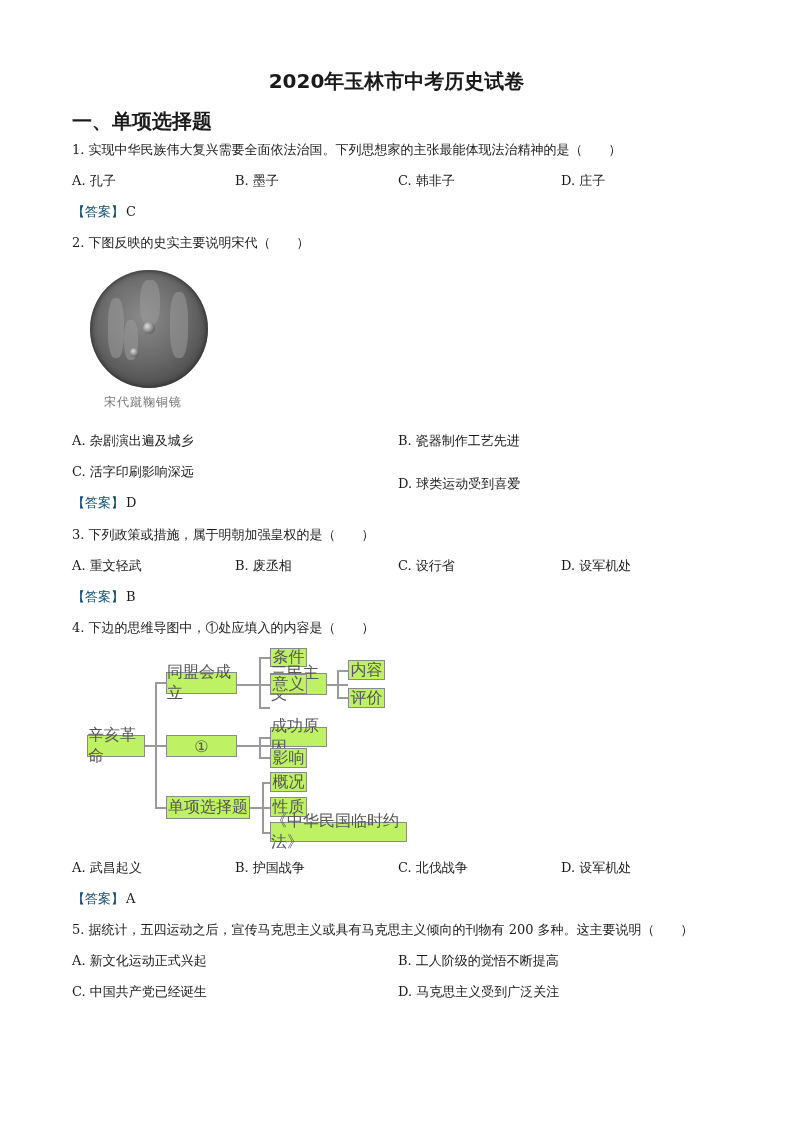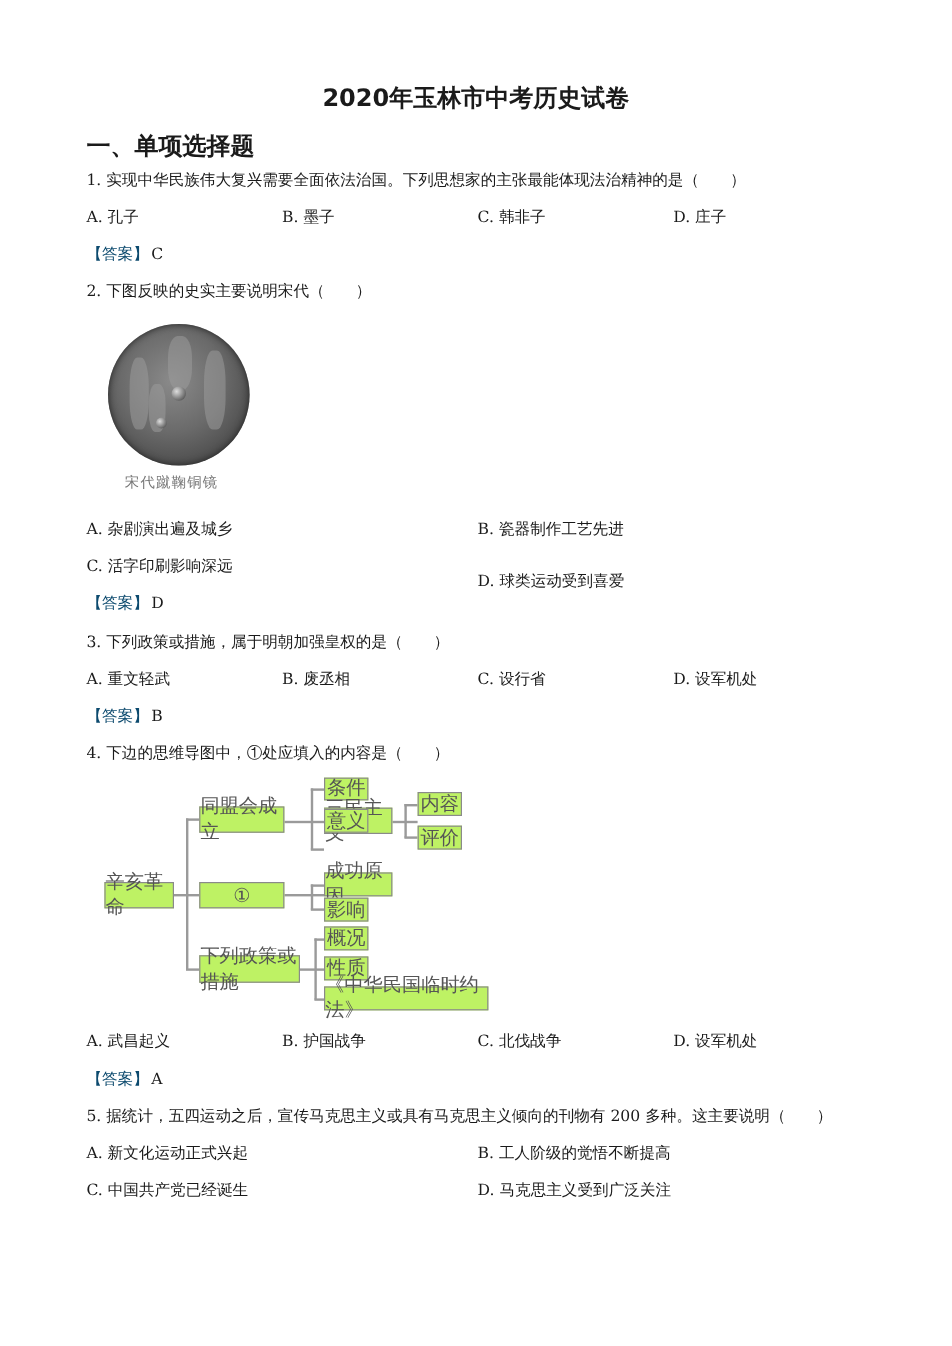--- a/index.html
+++ b/index.html
@@ -95,21 +95,21 @@
     <div class="mm-line" style="left:259px;top:757px;width:11px;height:1.5px"></div>
 
     <div class="mm-line" style="left:250px;top:807px;width:20px;height:1.5px"></div>
     <div class="mm-line" style="left:262px;top:782px;width:1.5px;height:51px"></div>
     <div class="mm-line" style="left:262px;top:782px;width:8px;height:1.5px"></div>
     <div class="mm-line" style="left:262px;top:832px;width:8px;height:1.5px"></div>
 
     <div class="mm-box" style="left:87px;top:735px;width:58px;height:22px">辛亥革命</div>
     <div class="mm-box" style="left:166px;top:672px;width:71px;height:22px">同盟会成立</div>
     <div class="mm-box" style="left:166px;top:735px;width:71px;height:22px">①</div>
-    <div class="mm-box" style="left:166px;top:796px;width:84px;height:23px">下列政策或措施</div>
+    <div class="mm-box" style="left:166px;top:796px;width:84px;height:23px">单项选择题</div>
 
     <div class="mm-box" style="left:270px;top:648px;width:37px;height:19px">条件</div>
     <div class="mm-box" style="left:270px;top:673px;width:57px;height:22px">三民主义</div>
     <div class="mm-box" style="left:270px;top:674px;width:37px;height:20px">意义</div>
     <div class="mm-box" style="left:348px;top:660px;width:37px;height:20px">内容</div>
     <div class="mm-box" style="left:348px;top:688px;width:37px;height:20px">评价</div>
 
     <div class="mm-box" style="left:270px;top:727px;width:57px;height:20px">成功原因</div>
     <div class="mm-box" style="left:270px;top:748px;width:37px;height:20px">影响</div>
 

